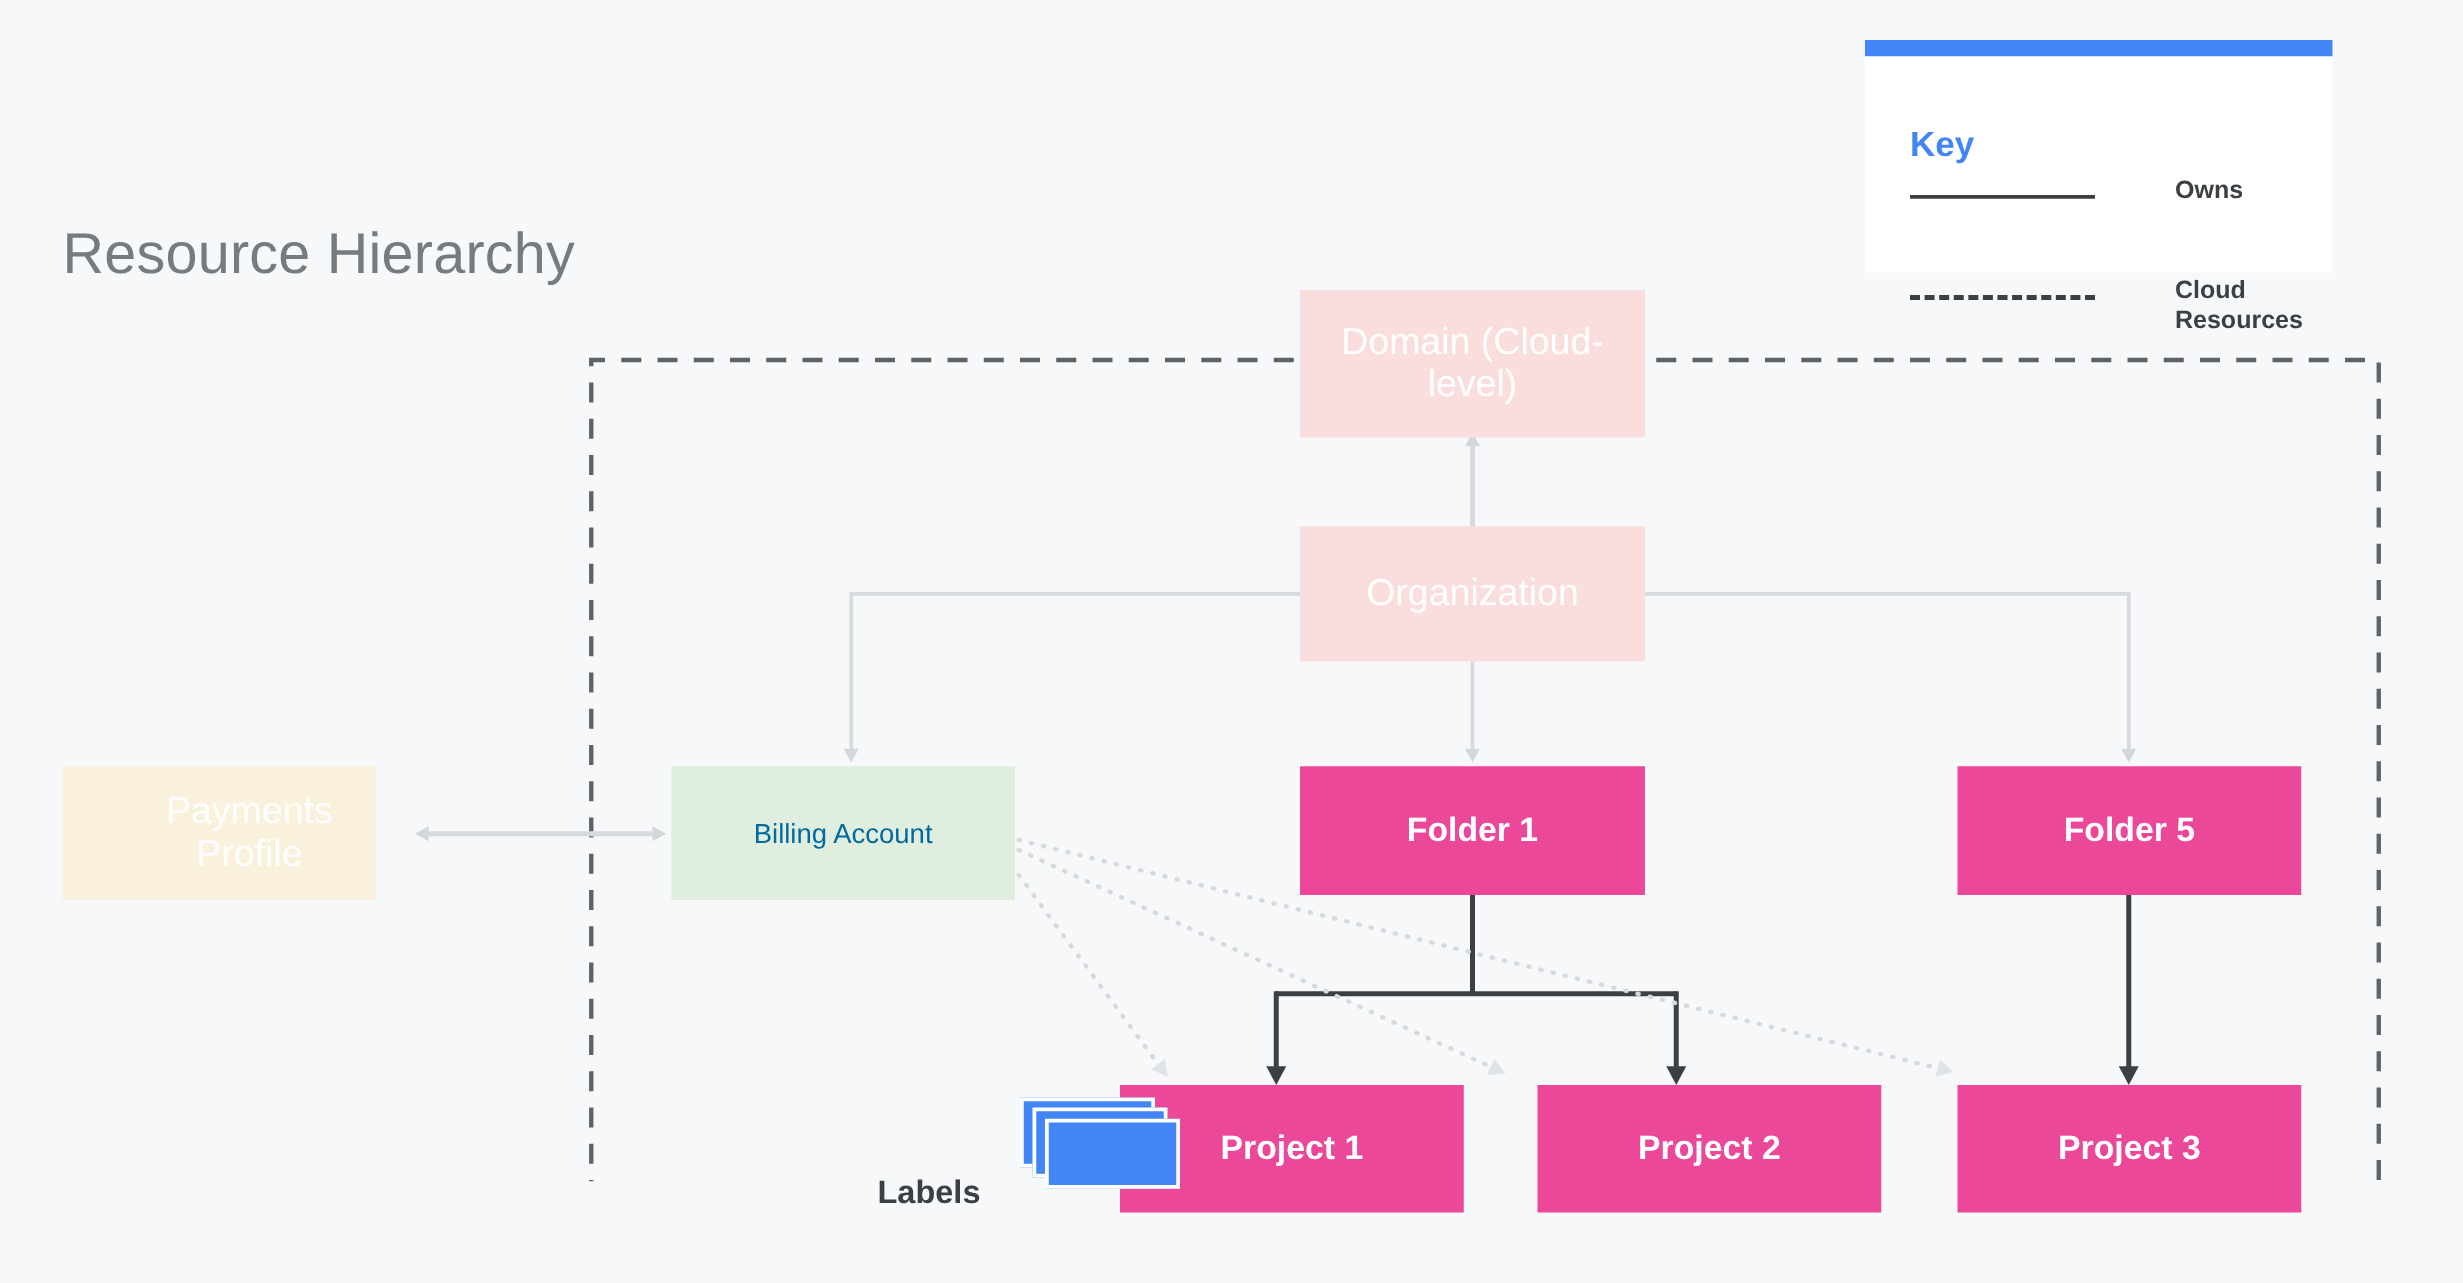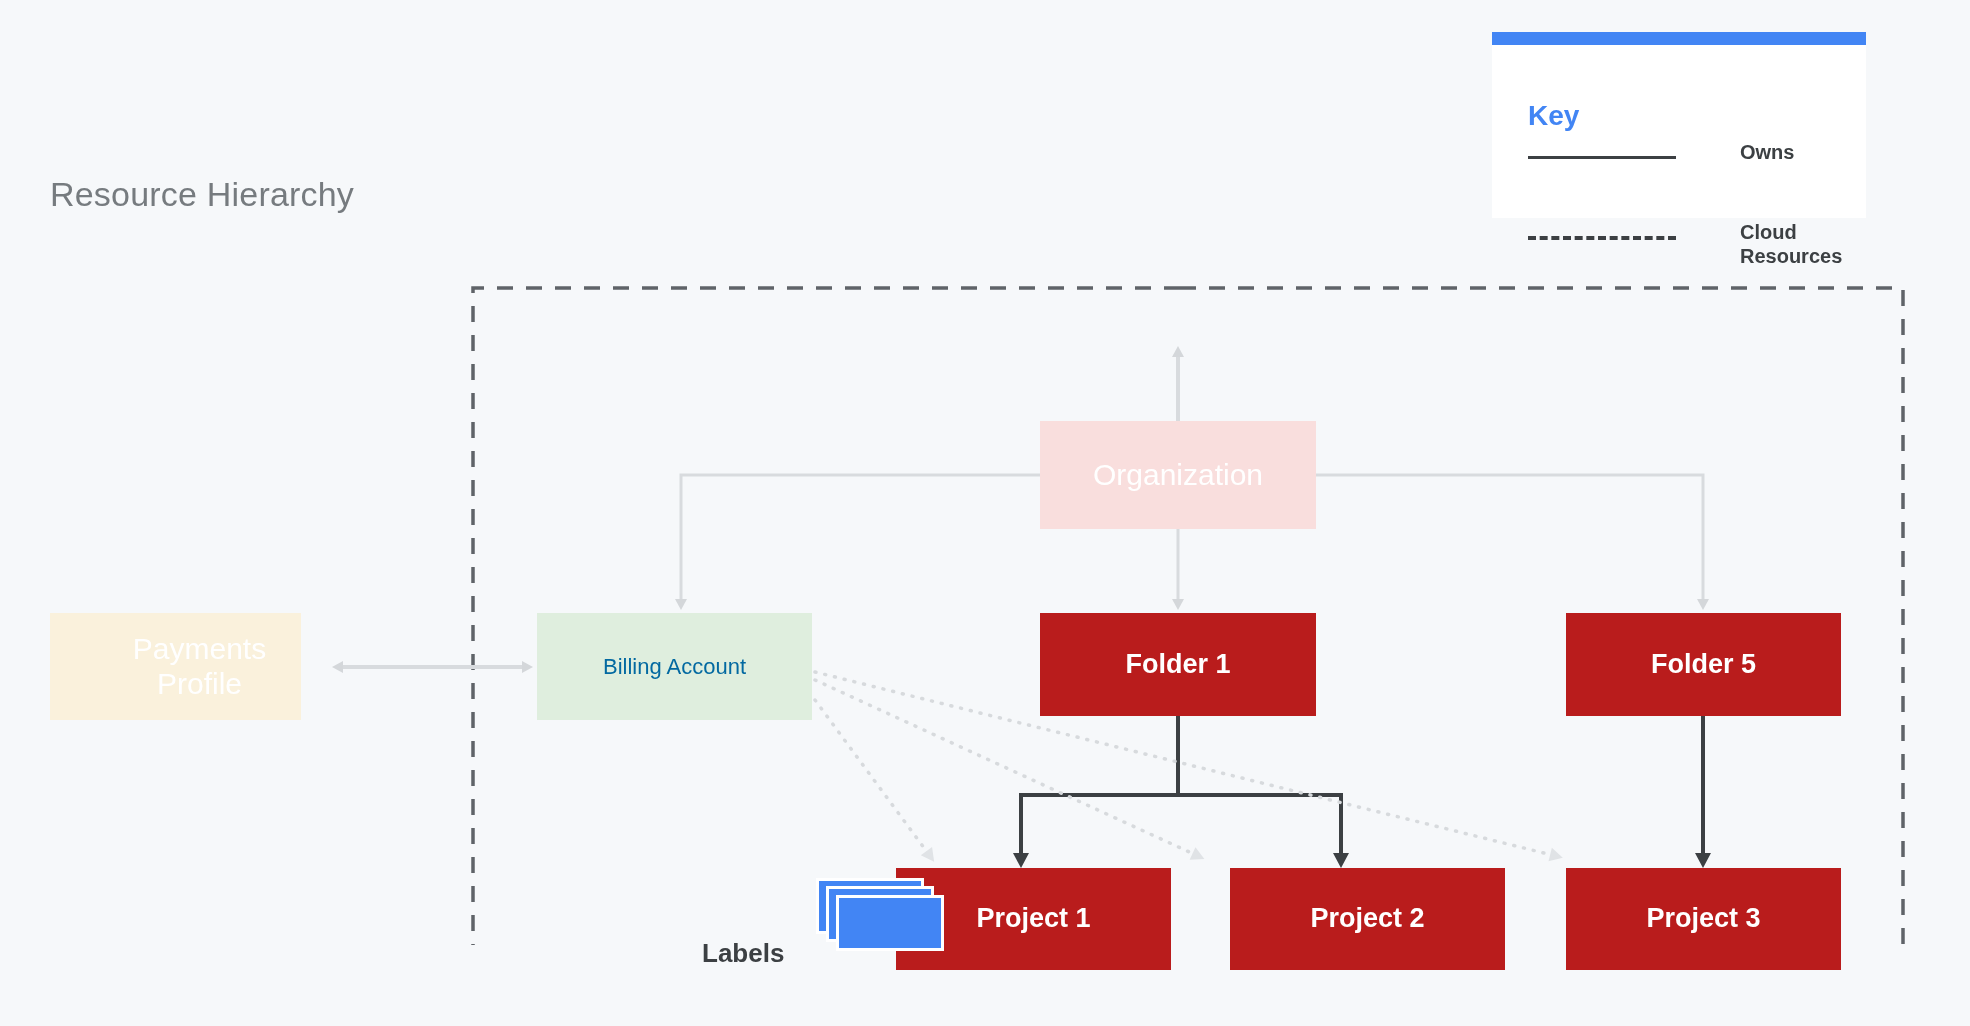--- a/index.html
+++ b/index.html
@@ -20,26 +20,26 @@
     box-sizing:border-box;
   }
   .node span{display:block;line-height:1.15;}
 
   .n-pink{background:#f9dedd;}
   .n-pink span{color:#ffffff;font-size:30px;font-weight:400;}
   .n-cream{background:#faf1dc;}
   .n-cream span{color:#ffffff;font-size:30px;font-weight:400;}
   .n-green{background:#dfeede;}
   .n-green span{color:#0369a1;font-size:22px;font-weight:400;}
-  .n-blue{background:#b91c1c;}
+  .n-blue{background:#ec4899;}
   .n-blue span{color:#ffffff;font-size:27px;font-weight:bold;}
 
   #page-title{
     position:absolute;left:50px;top:175px;
-    font-size:34px;color:#767b7f;font-weight:400;letter-spacing:0.2px;
+    font-size:46px;color:#767b7f;font-weight:400;letter-spacing:0.2px;
   }
 
   #labels-text{
     position:absolute;left:702px;top:908px;
     font-size:26px;font-weight:bold;color:#3c4043;margin-top:30px;
   }
   #labels-stack{position:absolute;left:816px;top:878px;width:130px;height:75px;}
   #labels-stack .card{
     position:absolute;width:108px;height:56px;
     background:#4285f4;border:3px solid #ffffff;box-sizing:border-box;
@@ -104,20 +104,23 @@
     <line x1="1021" y1="793" x2="1021" y2="860" stroke="#3c4043" stroke-width="4" marker-end="url(#ah-dark)"></line>
     <line x1="1341" y1="793" x2="1341" y2="860" stroke="#3c4043" stroke-width="4" marker-end="url(#ah-dark)"></line>
 
     <line x1="1703" y1="716" x2="1703" y2="860" stroke="#3c4043" stroke-width="4" marker-end="url(#ah-dark)"></line>
 
     <line x1="815" y1="700" x2="930" y2="856" stroke="#d7dadd" stroke-width="3.5" stroke-dasharray="1 9" stroke-linecap="round" marker-end="url(#ah-dot)"></line>
     <line x1="815" y1="680" x2="1198" y2="856" stroke="#d7dadd" stroke-width="3.5" stroke-dasharray="1 9" stroke-linecap="round" marker-end="url(#ah-dot)"></line>
     <line x1="815" y1="672" x2="1556" y2="856" stroke="#d7dadd" stroke-width="3.5" stroke-dasharray="1 9" stroke-linecap="round" marker-end="url(#ah-dot)"></line>
   </svg>
 
+  <div class="node n-pink" style="left:1040px;top:232px;width:276px;height:118px;">
+    <span>Domain (Cloud-level)</span>
+  </div>
 
   <div class="node n-pink" style="left:1040px;top:421px;width:276px;height:108px;">
     <span>Organization</span>
   </div>
 
   <div class="node n-cream" style="left:50px;top:613px;width:251px;height:107px;padding-left:48px;">
     <span>Payments Profile</span>
   </div>
 
   <div class="node n-green" style="left:537px;top:613px;width:275px;height:107px;">

